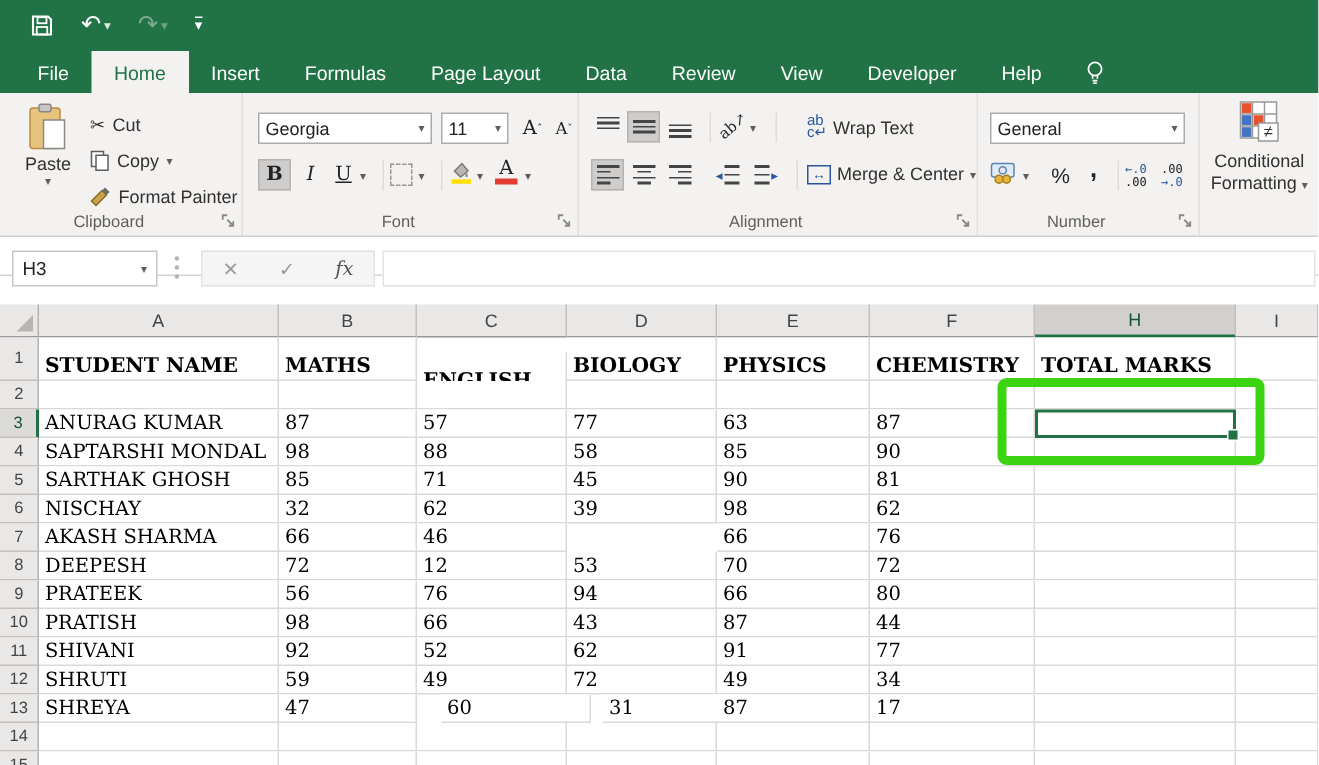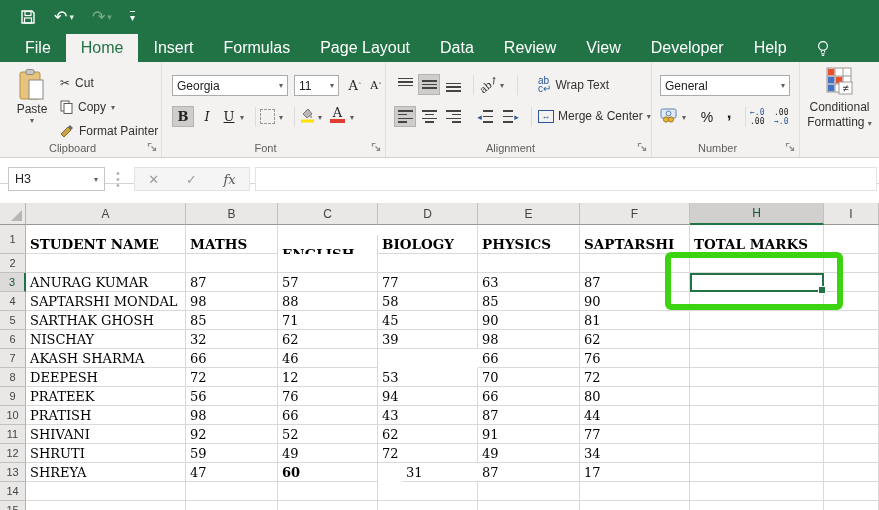--- a/index.html
+++ b/index.html
@@ -9,21 +9,21 @@
   
   .titlebar { position:absolute; left:0; top:0; width:879px; height:34px; background:#217346; }
   .qat { position:absolute; left:20px; top:0; height:34px; display:flex; align-items:center; gap:18px; }
   .qat .qbtn { color:#fff; font-size:16px; line-height:1; display:flex; align-items:center; }
   .qat .dim { opacity:.4; }
   .qat .dd { font-size:9px; color:#fff; margin-left:2px; opacity:.85; }
   .qat-more { color:#fff; font-size:10px; border-top:1px solid #fff; padding-top:1px; line-height:1; }
 
   
   .tabrow { position:absolute; left:0; top:34px; width:879px; height:28px; background:#217346; display:flex; align-items:stretch; padding-left:10px; }
-  .tab { color:#fff; font-size:16px; display:flex; align-items:center; padding:0 15px; cursor:default; white-space:nowrap; }
+  .tab { color:#fff; font-size:13px; display:flex; align-items:center; padding:0 15px; cursor:default; white-space:nowrap; }
   .tab.active { background:#f3f2f1; color:#217346; }
   .tellme { display:flex; align-items:center; gap:8px; color:#fff; font-size:13px; padding-left:14px; }
 
   
   .ribbon { position:absolute; left:0; top:62px; width:879px; height:96px; background:#f3f2f1; border-bottom:1px solid #d2d0ce; }
   .grp { position:absolute; top:0; height:95px; border-right:1px solid #e1dfdd; }
   .glabel { position:absolute; bottom:3px; left:0; right:16px; text-align:center; font-size:11px; color:#605e5c; }
   .launch { position:absolute; right:3px; bottom:4px; width:11px; height:11px; }
   .rbtn { display:inline-flex; align-items:center; gap:4px; font-size:12px; color:#323130; }
   .dda { font-size:8px; color:#605e5c; }
@@ -382,21 +382,21 @@
       <div class="colh sel" style="left: 690px; width: 134px;">H</div>
       <div class="colh" style="left: 824px; width: 55px;">I</div>
     </div>
   <div>
       <div class="rowh" style="top: 25px; height: 29px;">1</div>
       <div class="cell b" style="left: 26px; top: 25px; width: 160px; height: 29px;">STUDENT NAME</div>
       <div class="cell b" style="left: 186px; top: 25px; width: 92px; height: 29px;">MATHS</div>
       <div class="cell b" style="left: 278px; top: 35px; width: 100px; height: 29px;">ENGLISH</div>
       <div class="cell b" style="left: 378px; top: 25px; width: 100px; height: 29px;">BIOLOGY</div>
       <div class="cell b" style="left: 478px; top: 25px; width: 102px; height: 29px;">PHYSICS</div>
-      <div class="cell b" style="left: 580px; top: 25px; width: 110px; height: 29px;">SAPTARSHI</div>
+      <div class="cell b" style="left: 580px; top: 25px; width: 110px; height: 29px;">CHEMISTRY</div>
       <div class="cell b" style="left: 690px; top: 25px; width: 134px; height: 29px;">TOTAL MARKS</div>
       <div class="cell b" style="left: 824px; top: 25px; width: 55px; height: 29px;"></div>
       <div class="rowh" style="top: 54px; height: 19px;">2</div>
       <div class="cell" style="left: 26px; top: 54px; width: 160px; height: 19px;"></div>
       <div class="cell" style="left: 186px; top: 54px; width: 92px; height: 19px;"></div>
       <div class="cell" style="left: 278px; top: 54px; width: 100px; height: 19px;"></div>
       <div class="cell" style="left: 378px; top: 54px; width: 100px; height: 19px;"></div>
       <div class="cell" style="left: 478px; top: 54px; width: 102px; height: 19px;"></div>
       <div class="cell" style="left: 580px; top: 54px; width: 110px; height: 19px;"></div>
       <div class="cell" style="left: 690px; top: 54px; width: 134px; height: 19px;"></div>
@@ -487,21 +487,21 @@
       <div class="cell" style="left: 186px; top: 244px; width: 92px; height: 19px;">59</div>
       <div class="cell" style="left: 278px; top: 244px; width: 100px; height: 19px;">49</div>
       <div class="cell" style="left: 378px; top: 244px; width: 100px; height: 19px;">72</div>
       <div class="cell" style="left: 478px; top: 244px; width: 102px; height: 19px;">49</div>
       <div class="cell" style="left: 580px; top: 244px; width: 110px; height: 19px;">34</div>
       <div class="cell" style="left: 690px; top: 244px; width: 134px; height: 19px;"></div>
       <div class="cell" style="left: 824px; top: 244px; width: 55px; height: 19px;"></div>
       <div class="rowh" style="top: 263px; height: 19px;">13</div>
       <div class="cell" style="left: 26px; top: 263px; width: 160px; height: 19px;">SHREYA</div>
       <div class="cell" style="left: 186px; top: 263px; width: 92px; height: 19px;">47</div>
-      <div class="cell" style="left: 278px; top: 263px; width: 100px; height: 19px; font-weight: bold;">60</div>
+      <div class="cell" style="left: 294px; top: 263px; width: 100px; height: 19px;">60</div>
       <div class="cell" style="left: 378px; top: 263px; width: 100px; height: 19px; margin-left: 24px;">31</div>
       <div class="cell" style="left: 478px; top: 263px; width: 102px; height: 19px;">87</div>
       <div class="cell" style="left: 580px; top: 263px; width: 110px; height: 19px;">17</div>
       <div class="cell" style="left: 690px; top: 263px; width: 134px; height: 19px;"></div>
       <div class="cell" style="left: 824px; top: 263px; width: 55px; height: 19px;"></div>
       <div class="rowh" style="top: 282px; height: 19px; text-align: right;">14</div>
       <div class="cell" style="left: 26px; top: 282px; width: 160px; height: 19px;"></div>
       <div class="cell" style="left: 186px; top: 282px; width: 92px; height: 19px;"></div>
       <div class="cell" style="left: 278px; top: 282px; width: 100px; height: 19px;"></div>
       <div class="cell" style="left: 378px; top: 282px; width: 100px; height: 19px;"></div>

